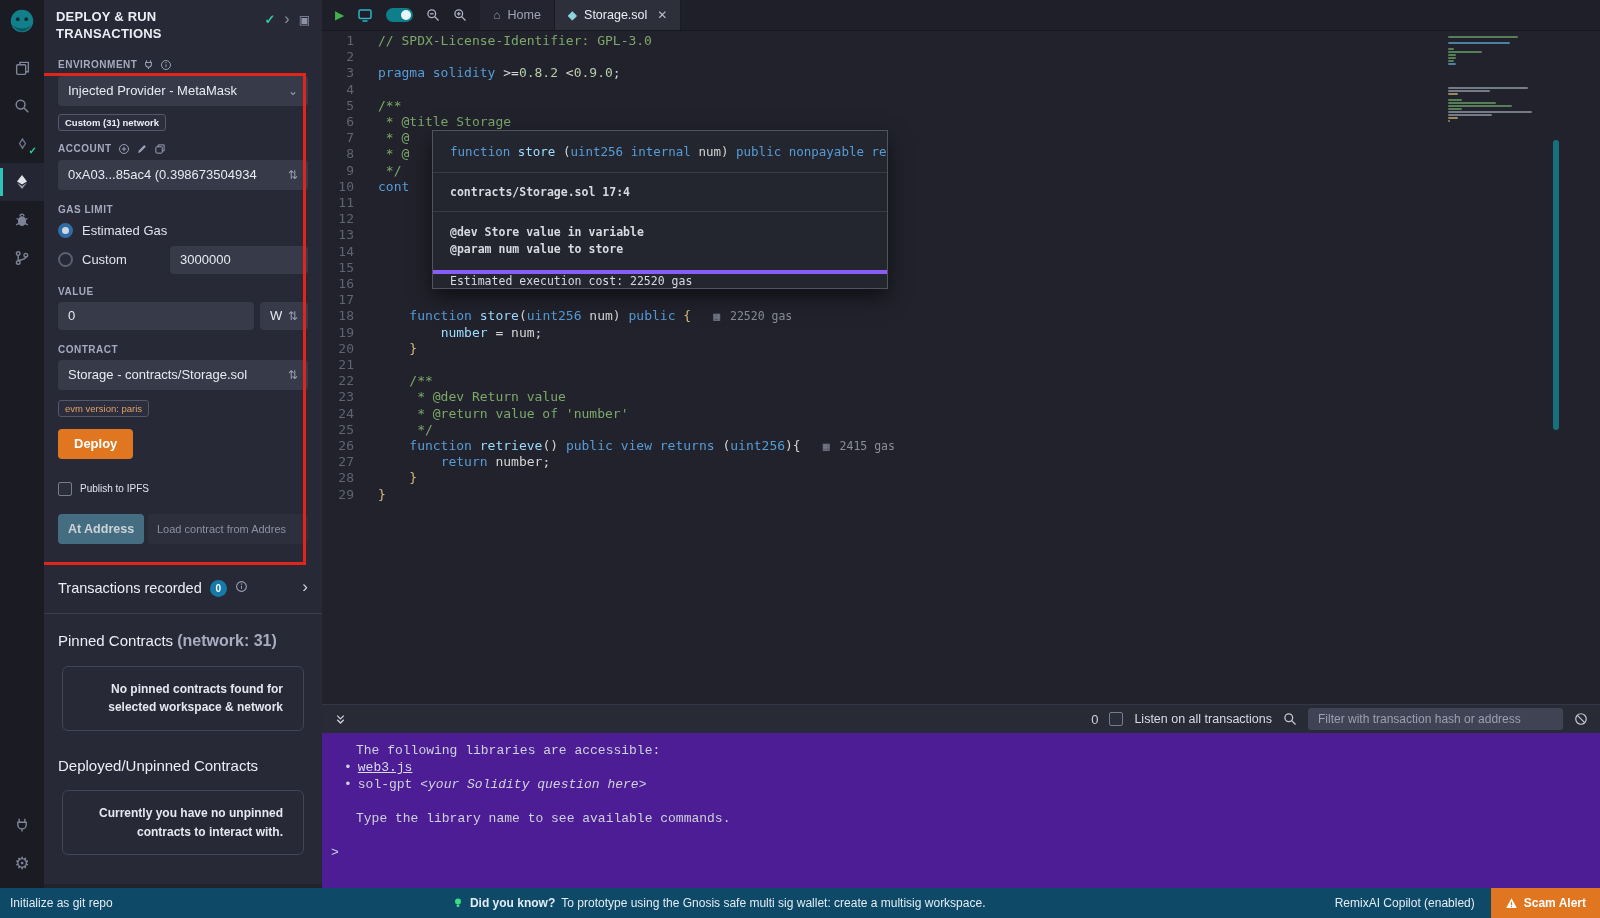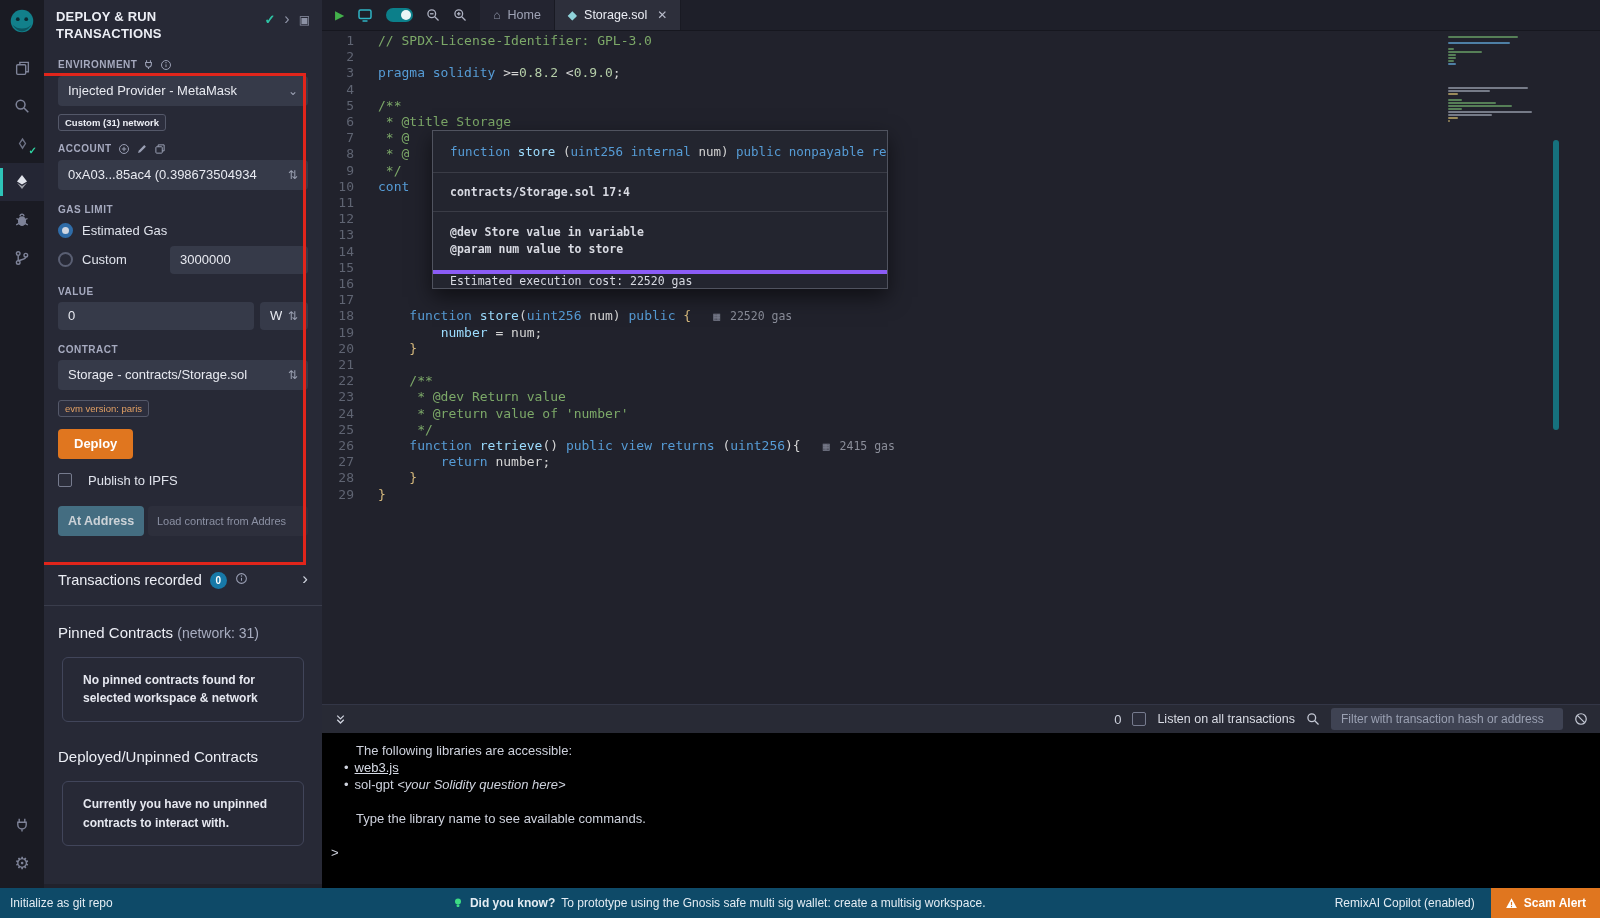--- a/index.html
+++ b/index.html
@@ -45,33 +45,33 @@
   .net-badge{display:inline-block;background:#2c2e3d;border:1px solid #545869;border-radius:3px;font-size:9.5px;font-weight:bold;color:#eceef5;padding:2px 6px;margin-top:8px}
   .radio-row{display:flex;align-items:center;gap:9px;margin:8px 0;font-size:13px;color:#e0e3ec}
   .radio{width:15px;height:15px;border-radius:50%;border:2px solid #5a5f73;background:transparent;flex:none;cursor:pointer}
   .radio.sel{border:4px solid #2f6ca8;background:#cfd6e2}
   .gas-input{width:138px;height:28px;margin-left:auto;background:#363a49;border:none;border-radius:4px;color:#e8eaf1;font-size:13px;padding:0 10px}
   .value-row{display:flex;gap:6px;margin-top:4px}
   .value-input{flex:1;height:28px;background:#363a49;border:none;border-radius:4px;color:#e8eaf1;font-size:13px;padding:0 10px}
   .wei-select{width:64px;height:28px}
   .evm-badge{display:inline-block;background:#2c2e3d;border:1px solid #545869;border-radius:3px;font-size:9.5px;font-weight:normal;color:#e2a064;padding:2px 6px;margin-top:10px}
   .deploy-btn{display:inline-block;background:#e0761f;color:#fff;border:none;border-radius:4px;height:30px;padding:0 16px;font-size:13px;font-weight:bold;margin-top:12px;cursor:pointer;font-family:inherit}
-  .chk-row{display:flex;align-items:center;gap:16px;margin-top:14px;font-size:13px;color:#e0e3ec}
+  .chk-row{display:flex;align-items:center;gap:8px;margin-top:23px;font-size:10px;color:#e0e3ec}
   .checkbox{width:14px;height:14px;border:1px solid #767b8e;border-radius:2px;background:#2b2d3a;flex:none;cursor:pointer}
   .ataddr-row{display:flex;gap:4px;margin-top:18px}
   .ataddr-btn{background:#4a7a8f;color:#e8f0f4;border:none;border-radius:4px;height:30px;width:92px;font-size:12.5px;font-weight:bold;cursor:pointer;font-family:inherit;opacity:.85}
   .ataddr-input{flex:1;height:30px;background:#2d2f3c;border:none;border-radius:4px;color:#e8eaf1;font-size:11px;padding:0 9px}
   .ataddr-input::placeholder{color:#8b90a3}
   .trans-row{display:flex;gap:8px;margin-top:36px;font-size:14.5px;color:#eceef5}
   .count-badge{background:#1779a8;color:#fff;font-size:10px;font-weight:bold;width:17px;height:17px;border-radius:50%;display:flex;align-items:center;justify-content:center;flex:none}
   .trans-chev{margin-left:auto;font-size:17px;color:#cfd3de;cursor:pointer;line-height:.8}
   .divider{border-top:1px solid #3a3d4c;margin:16px -14px 0}
   .sec-title{margin-top:18px;font-size:15px;color:#eceef5}
-  .sec-title small{font-size:14px;color:#a8adc0;font-weight:normal}
-  .empty-box{margin:16px 4px 0;border:1px solid #41455a;border-radius:6px;padding:13px 20px;text-align:left;font-size:12px;font-weight:bold;color:#e6e8f0;line-height:1.55}
+  .sec-title small{font-size:16px;color:#a8adc0;font-weight:bold}
+  .empty-box{margin:16px 4px 0;border:1px solid #41455a;border-radius:6px;padding:13px 20px;text-align:right;font-size:12px;font-weight:bold;color:#e6e8f0;line-height:1.55}
 
   
   .workspace{position:absolute;left:322px;top:0;width:1278px;height:888px;background:#21222c}
   .tabbar{position:absolute;top:0;left:0;right:0;height:31px;background:#1e1f29;display:flex;align-items:stretch;border-bottom:1px solid #16171f;z-index:5}
   .tb-icons{display:flex;align-items:center;gap:13px;padding:0 13px}
   .play{color:#43b14b;font-size:12px;cursor:pointer}
   .tealic{color:#2fb4c4;cursor:pointer;display:flex;align-items:center}
   .toggle{width:27px;height:14px;border-radius:8px;background:#0c7f8a;position:relative;cursor:pointer}
   .toggle::after{content:"";position:absolute;right:2px;top:2px;width:10px;height:10px;border-radius:50%;background:#e9f6f7}
   .zoomic{color:#aeb2c2;cursor:pointer;display:flex;align-items:center}
@@ -105,24 +105,24 @@
   .tt-loc{padding:12px 17px;font-size:11.5px;font-weight:bold;color:#d8dae2;border-top:1px solid #3a3c46}
   .tt-docs{padding:12px 17px;font-size:11.5px;font-weight:bold;color:#d8dae2;border-top:1px solid #3a3c46;line-height:17px}
   .tt-cost{padding:0 17px;font-size:11.5px;font-weight:normal;color:#d8dae2;border-top:4px solid #8b5cf6}
 
   
   .term-toolbar{position:absolute;left:0;right:0;bottom:155px;height:29px;background:#282a35;border-top:1px solid #333646;display:flex;align-items:center;padding:0 12px;gap:11px;z-index:4}
   .tt-spacer{flex:1}
   .term-count{font-size:13px;color:#ccd0dc}
   .listen-label{font-size:12.5px;color:#d8dbe4;white-space:nowrap}
   .searchic{color:#c4c8d4;display:flex;align-items:center;cursor:pointer}
-  .filter-input{width:232px;height:22px;background:#3f4353;border:none;border-radius:3px;padding:0 10px;font-size:12px;color:#c4b5fd}
+  .filter-input{width:255px;height:22px;background:#3f4353;border:none;border-radius:3px;padding:0 10px;font-size:12px;color:#c4b5fd}
   .filter-input::placeholder{color:#9aa0b2}
   .banic{color:#c4c8d4;display:flex;align-items:center;cursor:pointer}
-  .terminal{position:absolute;left:0;right:0;bottom:0;height:155px;background:#000000;font-family:Liberation Sans, sans-serif;font-size:13px;color:#ced2dd;padding-top:9px;z-index:3}
+  .terminal{position:absolute;left:0;right:0;bottom:0;height:155px;background:#4c1d95;font-family:Liberation Mono, monospace;font-size:13px;color:#ced2dd;padding-top:9px;z-index:3}
   .tline{line-height:17px;padding-left:34px;white-space:pre-wrap}
   .tline.bullet{padding-left:22px}
   .bdot{margin-right:6px}
   .tlink{color:#d8dce6;text-decoration:underline;cursor:pointer}
   .titalic{font-style:italic}
   .tblank{height:17px}
   .prompt{padding-left:9px;line-height:17px;margin-top:17px;color:#ced2dd}
   svg{display:block}
 </style>
 </head>

